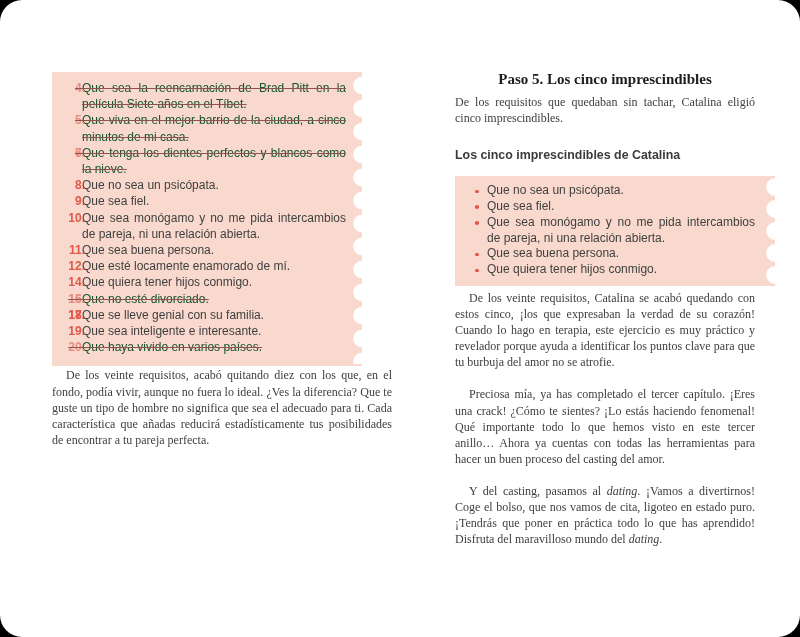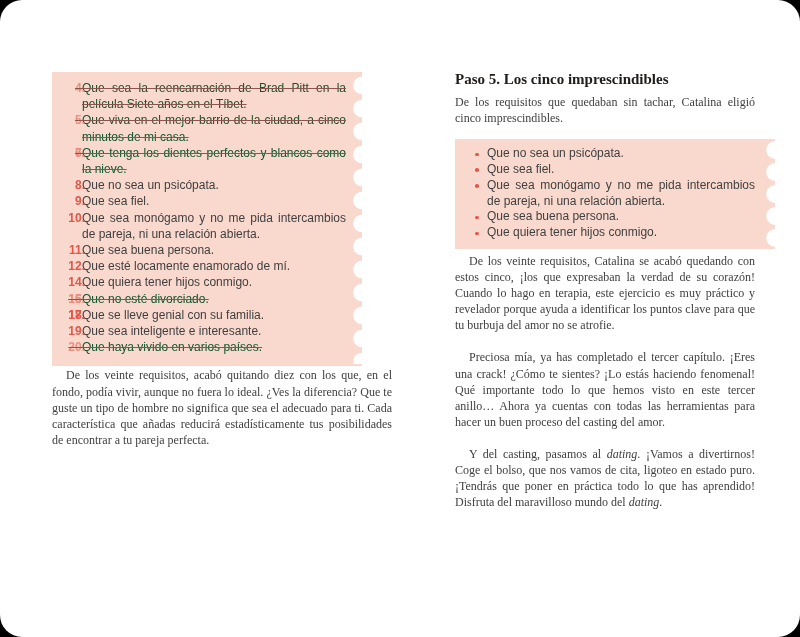--- a/index.html
+++ b/index.html
@@ -34,21 +34,21 @@
   .bullist .item{position:relative;padding-left:32px;text-align:justify;}
   .bullist .item::before{content:"";position:absolute;left:20px;top:6.5px;width:3.5px;height:3.5px;border-radius:50%;background:#e2574a;}
 
   
   .serif{font-family:Liberation Serif, serif;font-size:12px;line-height:16.1px;color:#404040;text-align:justify;margin:0;}
   .serif.indent{text-indent:14px;}
   .col-left .serif{margin-top:1px;}
   .para-gap{margin-top:16px;}
 
   
-  .h2{font-family:"Liberation Serif",serif;font-size:15px;line-height:18px;font-weight:bold;color:#1f1c1a;margin:0 0 6px 0;}
+  .h2{font-family:"Liberation Serif",serif;font-size:15px;line-height:18px;font-weight:bold;color:#1f1c1a;margin:0 0 6px 0;text-align:center;}
   .h3{font-size:12.4px;line-height:15px;font-weight:bold;color:#3b3b3b;margin:22px 0 0 0;}
 </style>
 </head>
 <body>
 
 <div class="sheet">
 
   <div class="col-left">
 
     <div class="pink-box big punched">
@@ -137,20 +137,21 @@
     <p class="serif indent">De los veinte requisitos, acabó quitando diez con los que, en el fondo, podía vivir, aunque no fuera lo ideal. ¿Ves la diferencia? Que te guste un tipo de hombre no significa que sea el adecuado para ti. Cada característica que añadas reducirá estadísticamente tus posibilidades de encontrar a tu pareja perfecta.</p>
 
   </div>
 
   <div class="col-right">
 
     <h2 class="h2">Paso 5. Los cinco imprescindibles</h2>
 
     <p class="serif">De los requisitos que quedaban sin tachar, Catalina eligió cinco imprescindibles.</p>
 
+    <h3 class="h3">Los cinco imprescindibles de Catalina</h3>
 
     <div class="pink-box small punched">
       <ul class="bullist">
 
           <li class="item">
             <span class="txt">Que no sea un psicópata.</span>
           </li>
 
           <li class="item">
             <span class="txt">Que sea fiel.</span>

